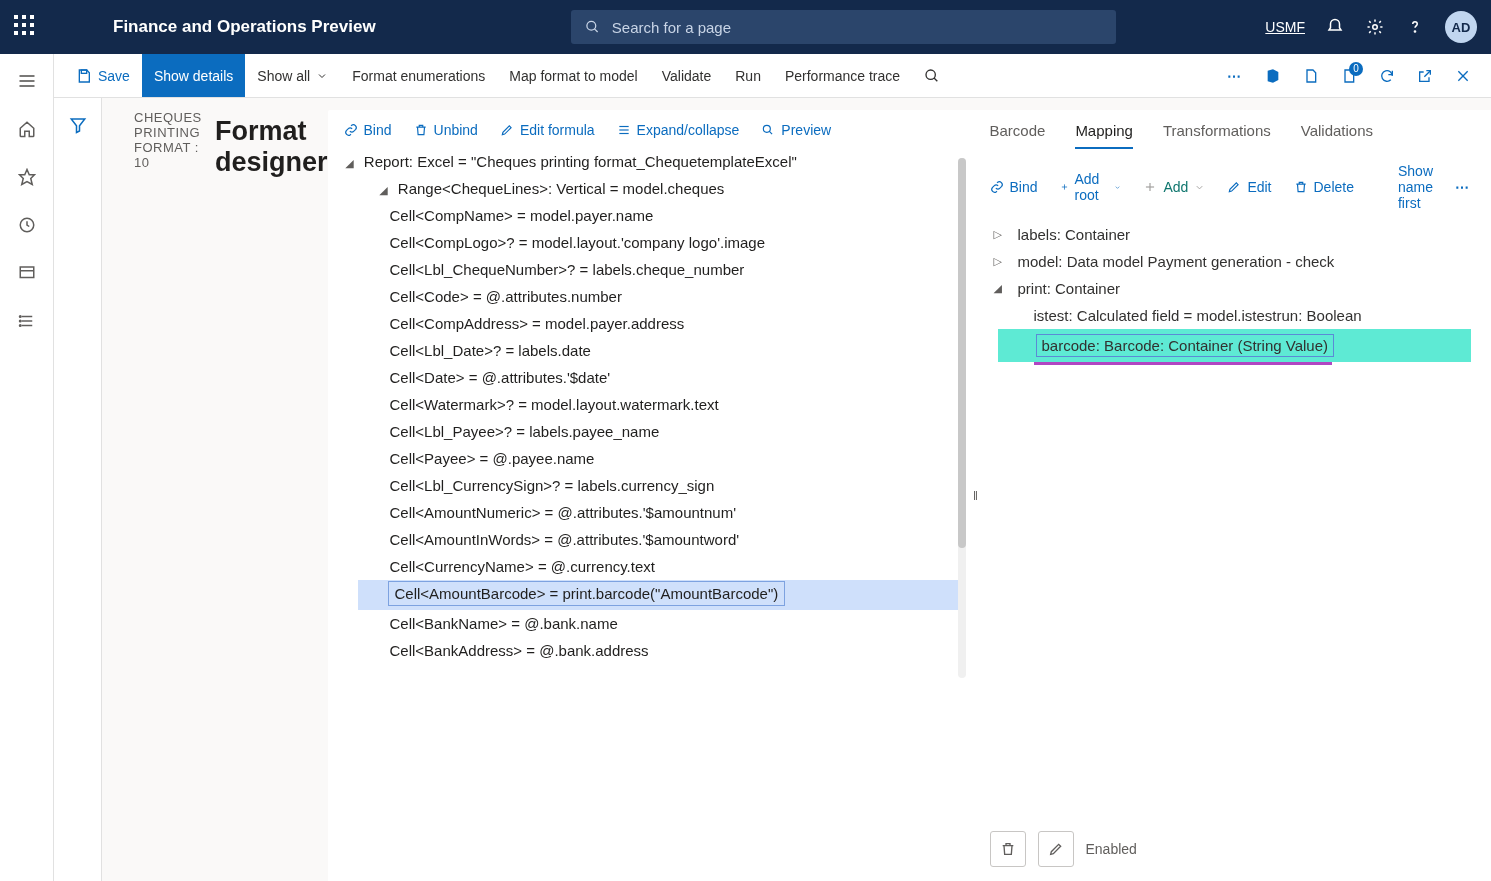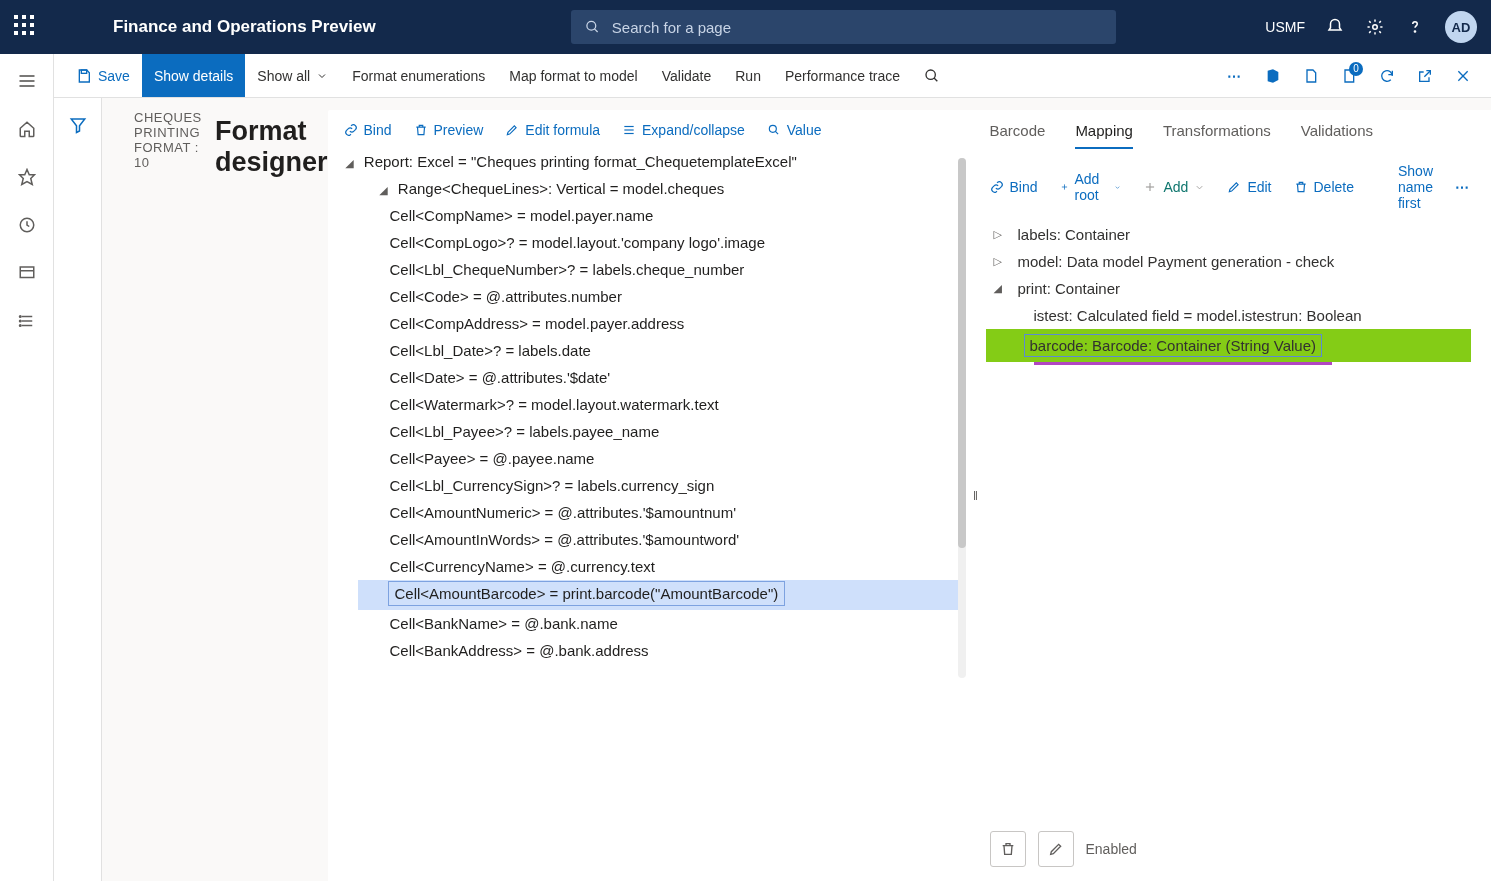--- a/index.html
+++ b/index.html
@@ -7,21 +7,21 @@
   .topbar { height: 54px; background: #13294b; color: #fff; display: flex; align-items: center; padding: 0 14px; gap: 45px; }
   .topbar .waffle { width: 24px; height: 24px; display:inline-block; position:relative; }
   .topbar .waffle span { position:absolute; width:4px; height:4px; background:#fff; }
   .topbar .title { font-size: 17px; font-weight: 600; margin-left: 30px; }
   .topbar .searchwrap { margin-left: 150px; }
   .topbar .search { width: 545px; height: 34px; background: #2b456b; border: none; border-radius: 3px; display: flex; align-items: center; padding: 16px 14px; color: #c8d4e6; }
   .topbar .search svg { margin-right: 12px; stroke:#c8d4e6; }
   .topbar .search input { background: transparent; border: none; outline: none; color: #c8d4e6; font-size: 15px; width: 100%; }
   .topbar .search input::placeholder { color:#c8d4e6; }
   .topbar .right { margin-left: auto; display: flex; align-items: center; gap: 20px; }
-  .topbar .right .comp { color:#fff; font-size:14px; }
+  .topbar .right .comp { color:#fff; font-size:14px;text-decoration:underline; }
   .topbar .right .ticon { width:20px; height:20px; stroke:#fff; display:flex; align-items:center; justify-content:center; }
   .topbar .avatar { width:32px; height:32px; border-radius:50%; background:#c1d6f0; color:#13294b; display:flex; align-items:center; justify-content:center; font-size:13px; font-weight:600; }
 
   .shell { display:flex; height: calc(881px - 54px); }
   .siderail { width: 54px; border-right: 1px solid #e1e1e1; display:flex; flex-direction:column; align-items:center; padding-top:16px; gap:26px; }
   .siderail .ricon { width:22px; height:22px; color:#605e5c; display:flex; align-items:center; justify-content:center; }
 
   .workarea { flex:1; display:flex; flex-direction:column; }
   .cmdbar { height: 44px; border-bottom: 1px solid #e1e1e1; display:flex; align-items:center; padding: 0 10px; font-size:14px; }
   .cmdbar .btn { display:flex; align-items:center; gap:6px; padding: 0 12px; height:100%; color:#323130; cursor:pointer; }
@@ -70,21 +70,21 @@
   .rightacts .ract { display:flex; align-items:center; gap:6px; }
   .rightacts .disabled { color:#0f766e; }
   .rightacts .spacer2 { flex:1; }
   .rightacts .ellip { letter-spacing:2px; font-weight:700; }
 
   .rtree { font-size:15px; }
   .rtree .rrow { padding:5px 0 5px 8px; display:flex; align-items:center; }
   .rtree .rcaret { display:inline-block; width:14px; color:#605e5c; font-size:11px; }
   .rtree .rlabel { margin-left:10px; }
   .rtree .rin2 { padding-left: 38px; }
-  .rtree .rsel { background:#84cc16; }
+  .rtree .rsel { background:#5eead4;margin-left:12px; }
   .rtree .rselbox { border:1px solid #5b8ad6; padding:2px 5px; display:inline-block; }
   .rtree .runder { display:block; height:3px; background:#b146c2; margin-left:48px; width:298px; }
 
   .bottombar { margin-top:auto; height:64px; display:flex; align-items:center; gap:12px; padding-left:4px;}
   .bottombar .sq { width:36px; height:36px; border:1px solid #c8c6c4; border-radius:3px; display:flex; align-items:center; justify-content:center; color:#605e5c;}
   .bottombar .input { flex:1; height:36px; border-bottom:1px solid transparent; font-size:14px; color:#605e5c; display:flex; align-items:center;}
 </style>
 </head>
 <body>
 
@@ -275,42 +275,42 @@
                   <svg width="14" height="14" viewBox="0 0 24 24" fill="none" stroke="#0b6cbf" stroke-width="2">
                     <path d="M10 14a5 5 0 007 0l3-3a5 5 0 00-7-7l-1 1"></path>
                     <path d="M14 10a5 5 0 00-7 0l-3 3a5 5 0 007 7l1-1"></path>
                   </svg>
                   <span>Bind</span>
                 </span>
               <span class="act">
                   <svg width="14" height="14" viewBox="0 0 24 24" fill="none" stroke="#0b6cbf" stroke-width="2">
                     <path d="M4 7h16M9 7V4h6v3M6 7l1 13h10l1-13"></path>
                   </svg>
-                  <span>Preview</span>
+                  <span>Unbind</span>
                 </span>
               <span class="act">
                   <svg width="14" height="14" viewBox="0 0 24 24" fill="none" stroke="#0b6cbf" stroke-width="2">
                     <path d="M4 20l4-1 11-11-3-3L5 16l-1 4z"></path>
                   </svg>
                   <span>Edit formula</span>
                 </span>
               <span class="act">
                   <svg width="14" height="14" viewBox="0 0 24 24" fill="none" stroke="#0b6cbf" stroke-width="2">
                     <line x1="4" y1="6" x2="20" y2="6"></line>
                     <line x1="4" y1="12" x2="20" y2="12"></line>
                     <line x1="4" y1="18" x2="20" y2="18"></line>
                   </svg>
                   <span>Expand/collapse</span>
                 </span>
               <span class="act">
                   <svg width="14" height="14" viewBox="0 0 24 24" fill="none" stroke="#0b6cbf" stroke-width="2">
                     <circle cx="10" cy="10" r="6"></circle>
                     <line x1="19" y1="19" x2="14" y2="14"></line>
                   </svg>
-                  <span>Value</span>
+                  <span>Preview</span>
                 </span>
             </div>
 
             <div class="tree">
               <div class="row lvl0"><span class="caret">◢</span>&nbsp;&nbsp;<span>Report: Excel = "Cheques printing format_ChequetemplateExcel"</span></div>
               <div class="row lvl1"><span class="caret">◢</span>&nbsp;&nbsp;<span>Range&lt;ChequeLines&gt;: Vertical = model.cheques</span></div>
               <div id="cells-container">
                   <div class="row lvl2"><span>Cell&lt;CompName&gt; = model.payer.name</span></div>
                   <div class="row lvl2"><span>Cell&lt;CompLogo&gt;? = model.layout.'company logo'.image</span></div>
                   <div class="row lvl2"><span>Cell&lt;Lbl_ChequeNumber&gt;? = labels.cheque_number</span></div>

